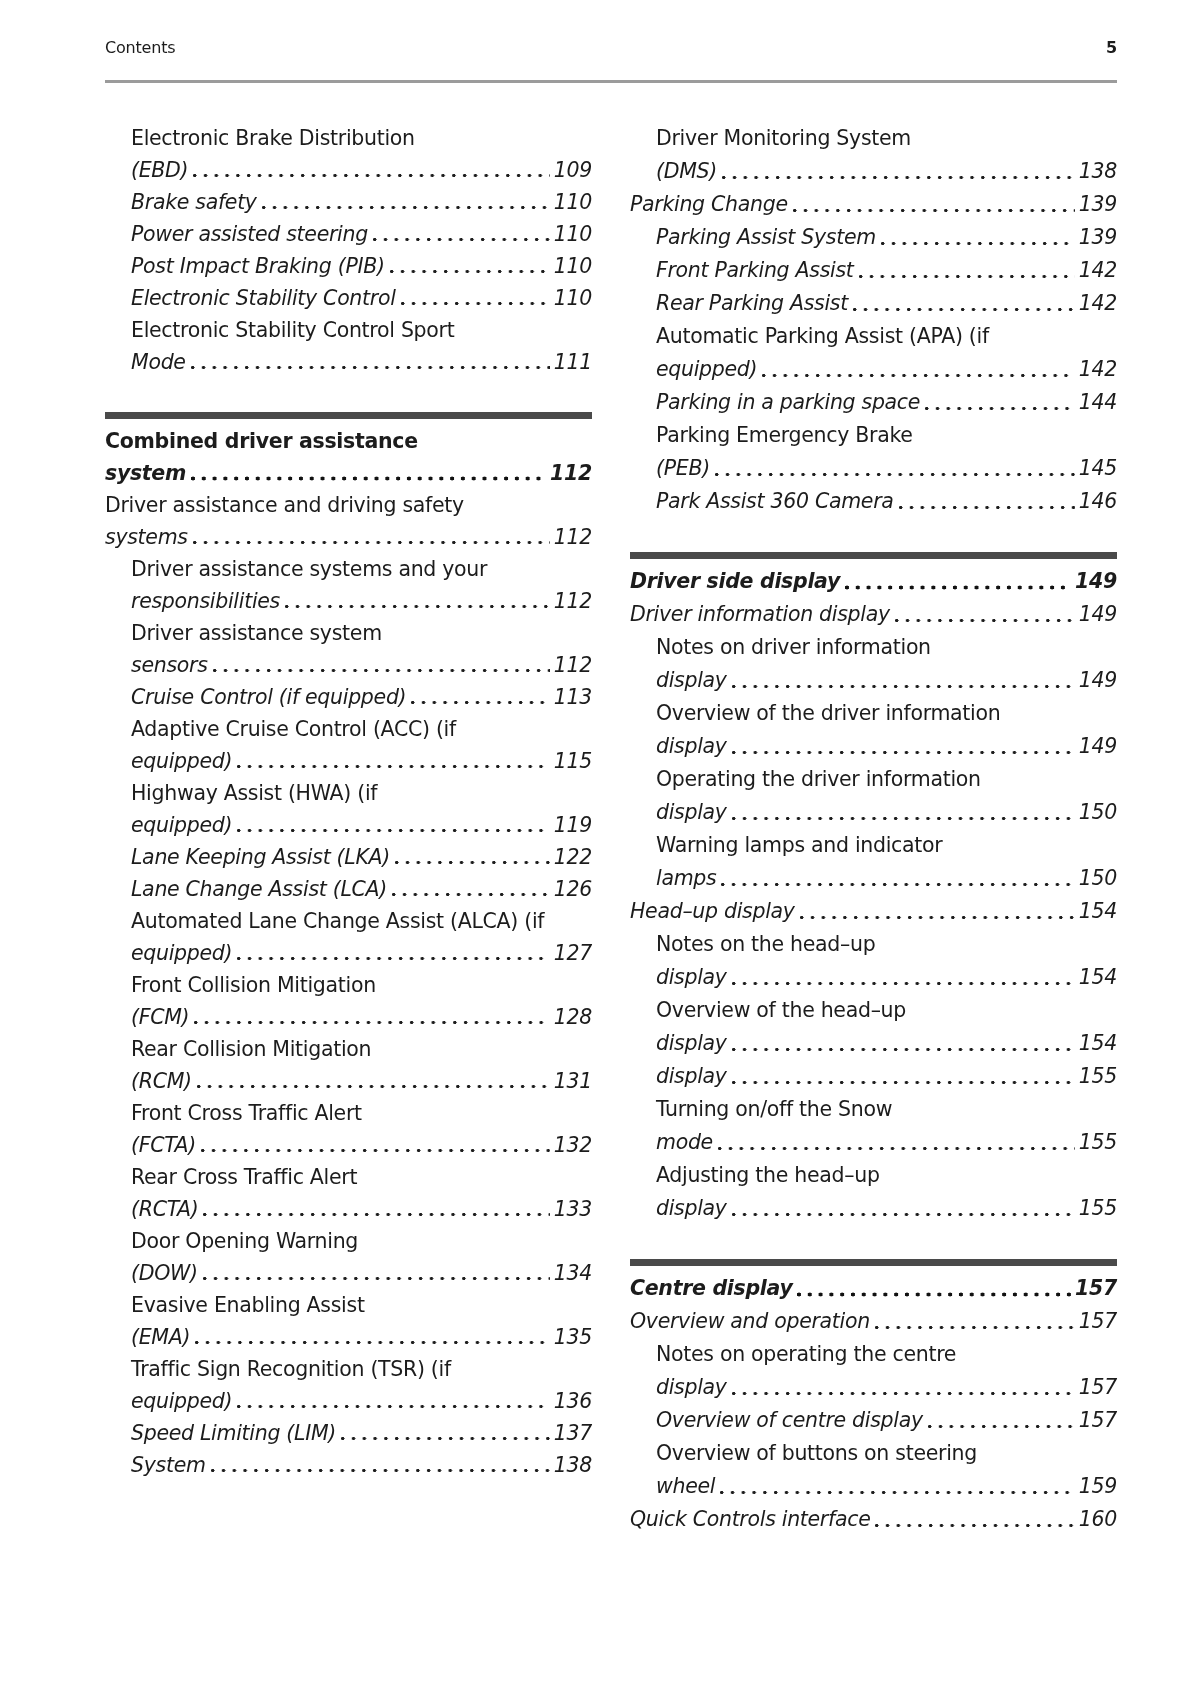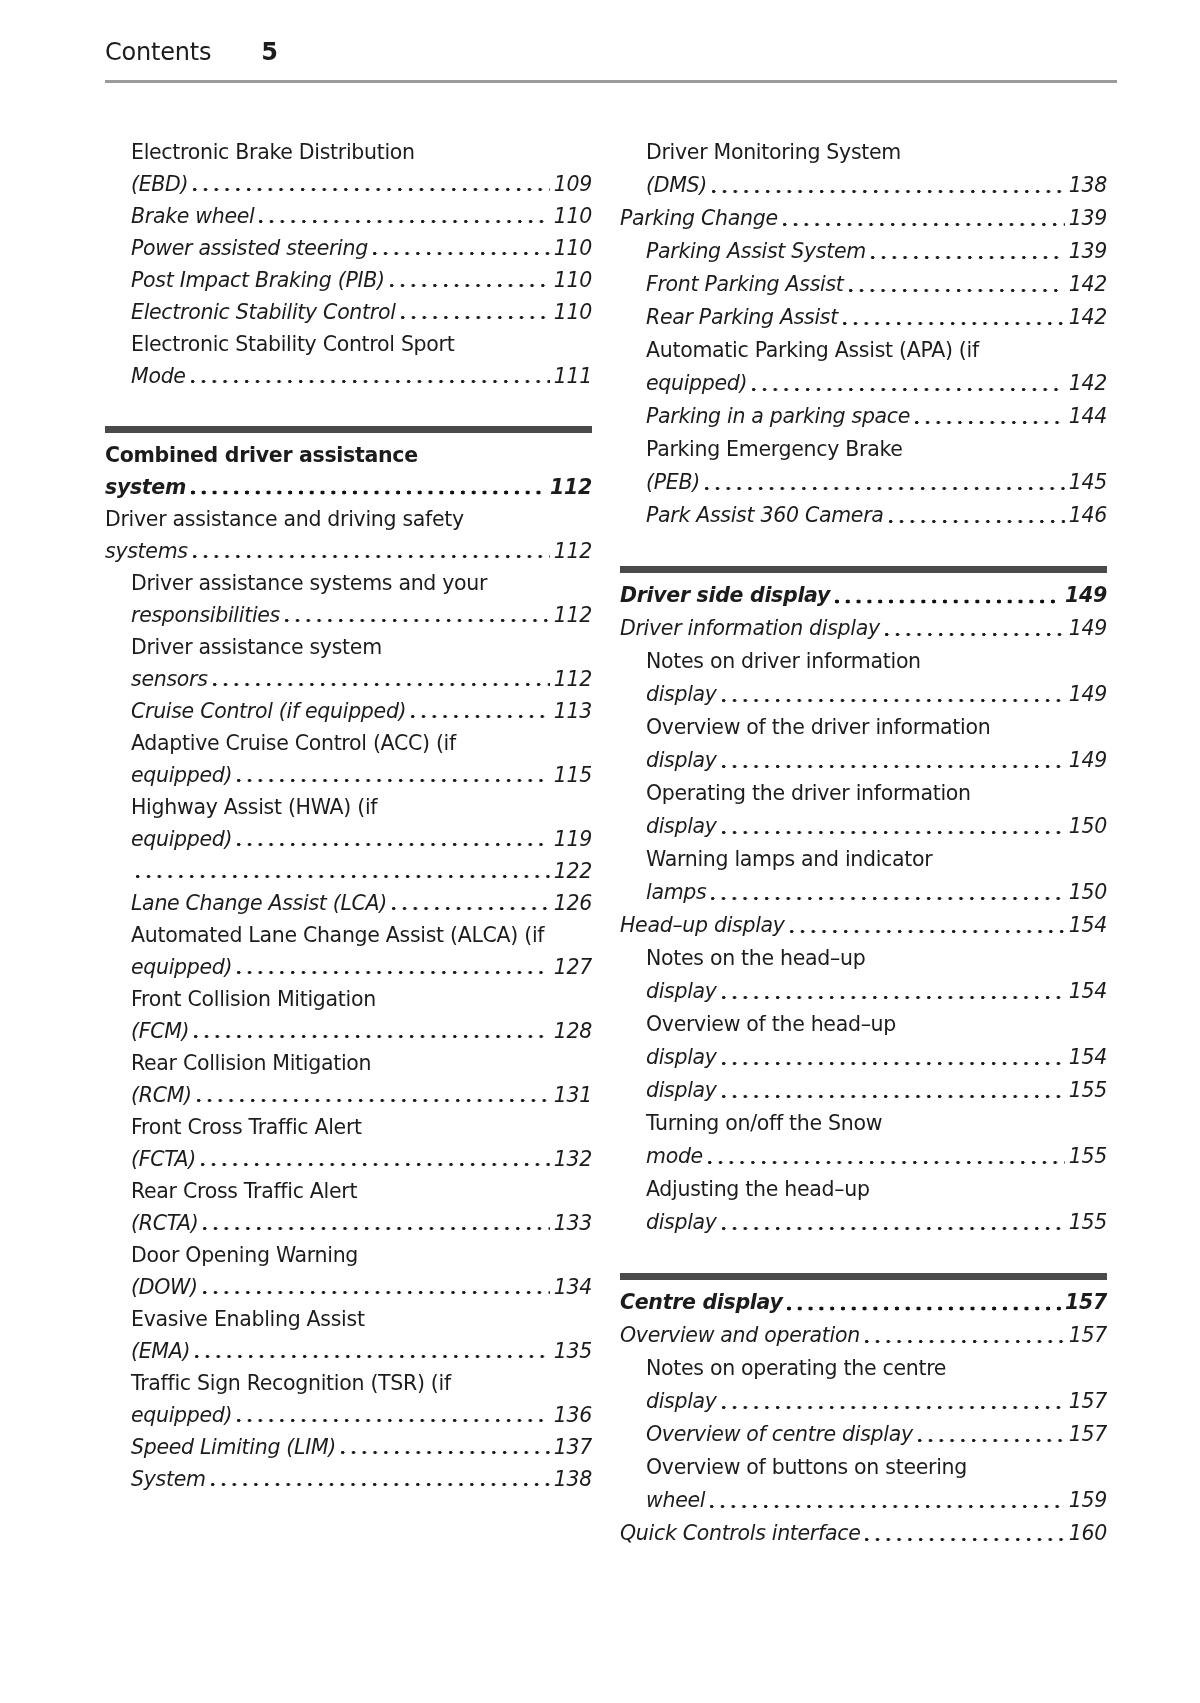--- a/index.html
+++ b/index.html
@@ -12,44 +12,43 @@
     color: #1c1c1c;
     overflow: hidden;
   }
   
   .header {
     position: absolute;
     left: 105px;
     width: 1012px;
     top: 38px;
     display: flex;
-    justify-content: flex-start;
+    justify-content: space-between;
     align-items: baseline;
-    font-size: 24px;
+    font-size: 16px;
     letter-spacing: -0.2px;
   }
   .header .hd-title { font-weight: 400; }
   .header .hd-page  { font-weight: 700; margin-left: 50px; }
   .header-rule {
     position: absolute;
     left: 105px;
     top: 80px;
     width: 1012px;
     height: 3px;
     background: #9b9b9b;
   }
   
   .content {
     position: absolute;
     left: 105px;
     top: 122px;
     width: 1012px;
     display: flex;
-    gap: 28px;
-    margin-top: 14px;
+    gap: 38px;
   }
   .col {
     width: 487px;
     flex: 0 0 487px;
     font-size: 20.5px;
     letter-spacing: -0.3px;
   }
   .col-left  { line-height: 32px; }
   .col-right { line-height: 33px; }
 
@@ -96,21 +95,21 @@
         <div class="entry lv2">
           <div class="line">Electronic Brake Distribution</div>
           <div class="line last">
             <span class="txt">(EBD)</span>
             <span class="leader"></span>
             <span class="pg">109</span>
           </div>
         </div>
         <div class="entry lv2">
           <div class="line last">
-            <span class="txt">Brake wheel</span>
+            <span class="txt">Brake safety</span>
             <span class="leader"></span>
             <span class="pg">110</span>
           </div>
         </div>
         <div class="entry lv2">
           <div class="line last">
             <span class="txt">Power assisted steering</span>
             <span class="leader"></span>
             <span class="pg">110</span>
           </div>
@@ -188,20 +187,21 @@
         <div class="entry lv2">
           <div class="line">Highway Assist (HWA) (if</div>
           <div class="line last">
             <span class="txt">equipped)</span>
             <span class="leader"></span>
             <span class="pg">119</span>
           </div>
         </div>
         <div class="entry lv2">
           <div class="line last">
+            <span class="txt">Lane Keeping Assist (LKA)</span>
             <span class="leader"></span>
             <span class="pg">122</span>
           </div>
         </div>
         <div class="entry lv2">
           <div class="line last">
             <span class="txt">Lane Change Assist (LCA)</span>
             <span class="leader"></span>
             <span class="pg">126</span>
           </div>

